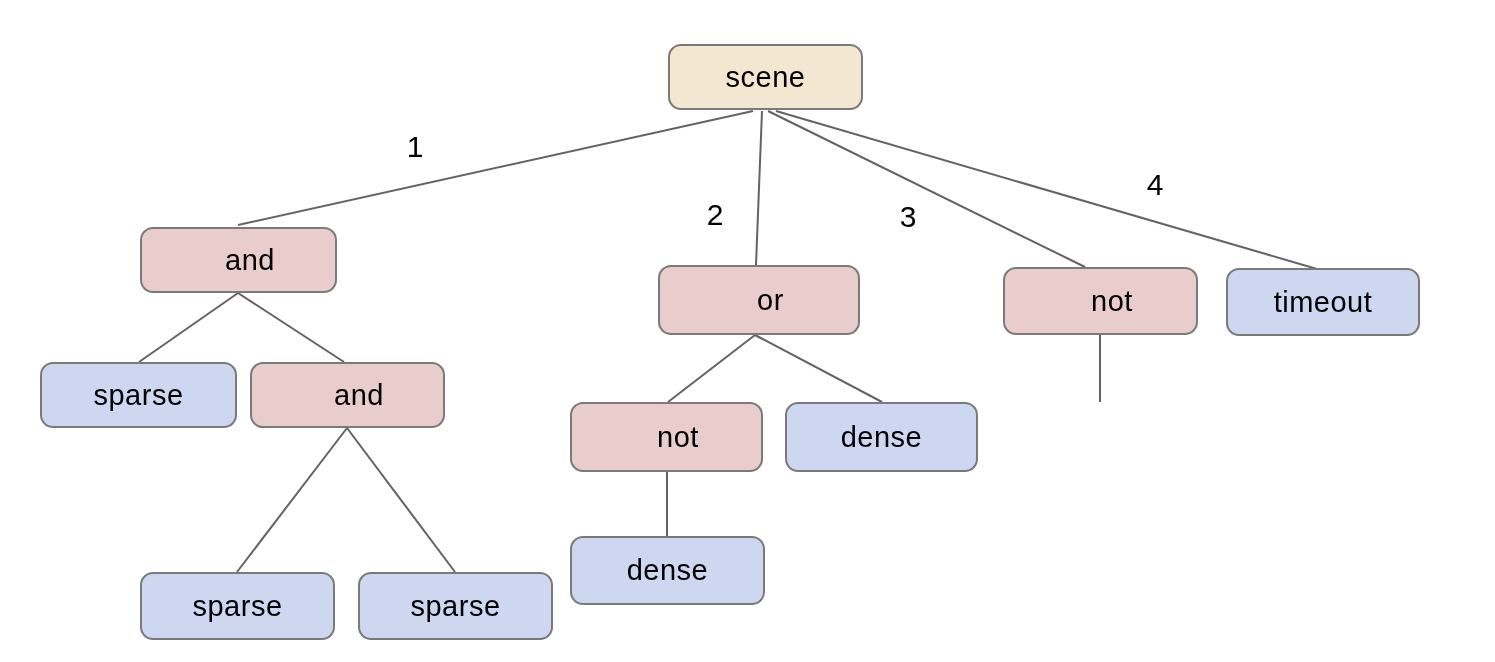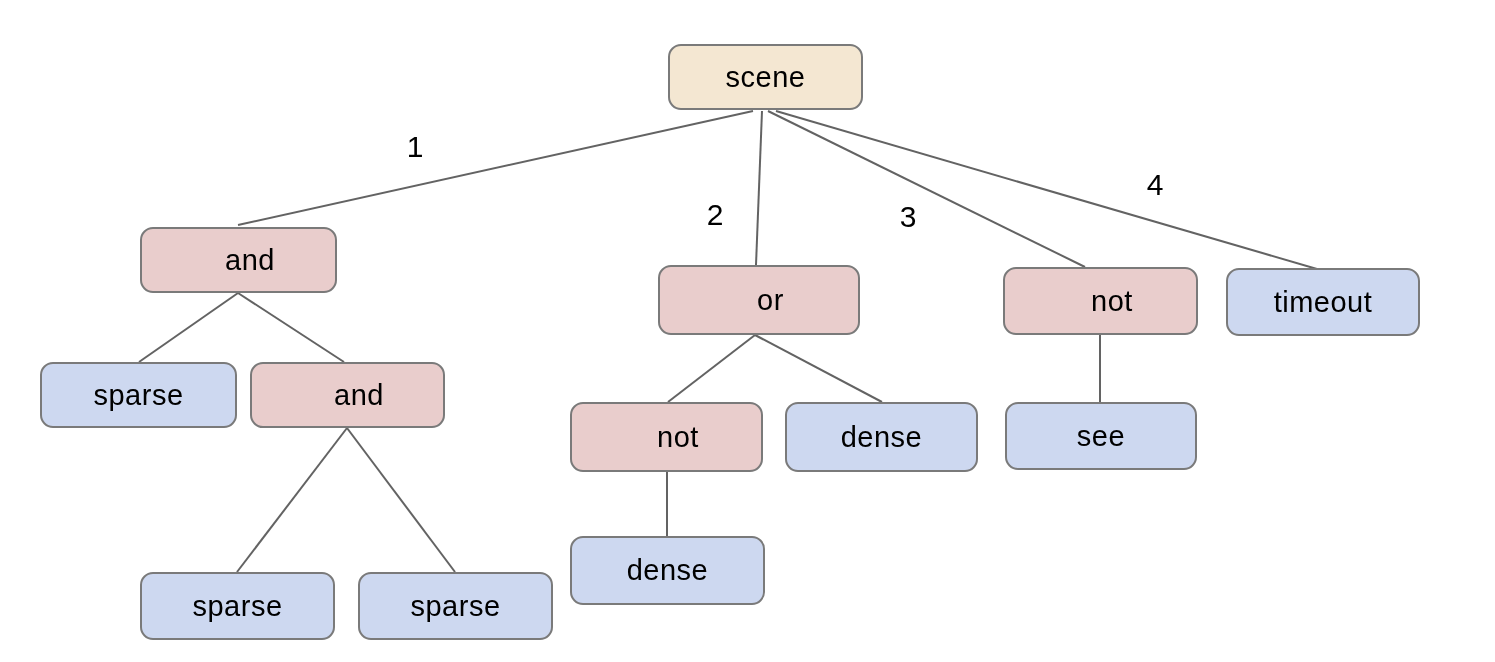--- a/index.html
+++ b/index.html
@@ -84,21 +84,20 @@
   <div class="node leaf" style="left:1226px;top:268px;width:194px;height:68px">timeout</div>
 
   <div class="node leaf" style="left:40px;top:362px;width:197px;height:66px">sparse</div>
 
   <div class="node op" style="left:250px;top:362px;width:195px;height:66px">and</div>
 
   <div class="node op" style="left:570px;top:402px;width:193px;height:70px">not</div>
 
   <div class="node leaf" style="left:785px;top:402px;width:193px;height:70px">dense</div>
 
-  <div class="node leaf" style="left:1005px;top:402px;width:192px;height:68px">see</div>
 
   <div class="node leaf" style="left:570px;top:536px;width:195px;height:69px">dense</div>
 
   <div class="node leaf" style="left:140px;top:572px;width:195px;height:68px">sparse</div>
 
   <div class="node leaf" style="left:358px;top:572px;width:195px;height:68px">sparse</div>
 
 </div>
 
 </body></html>

